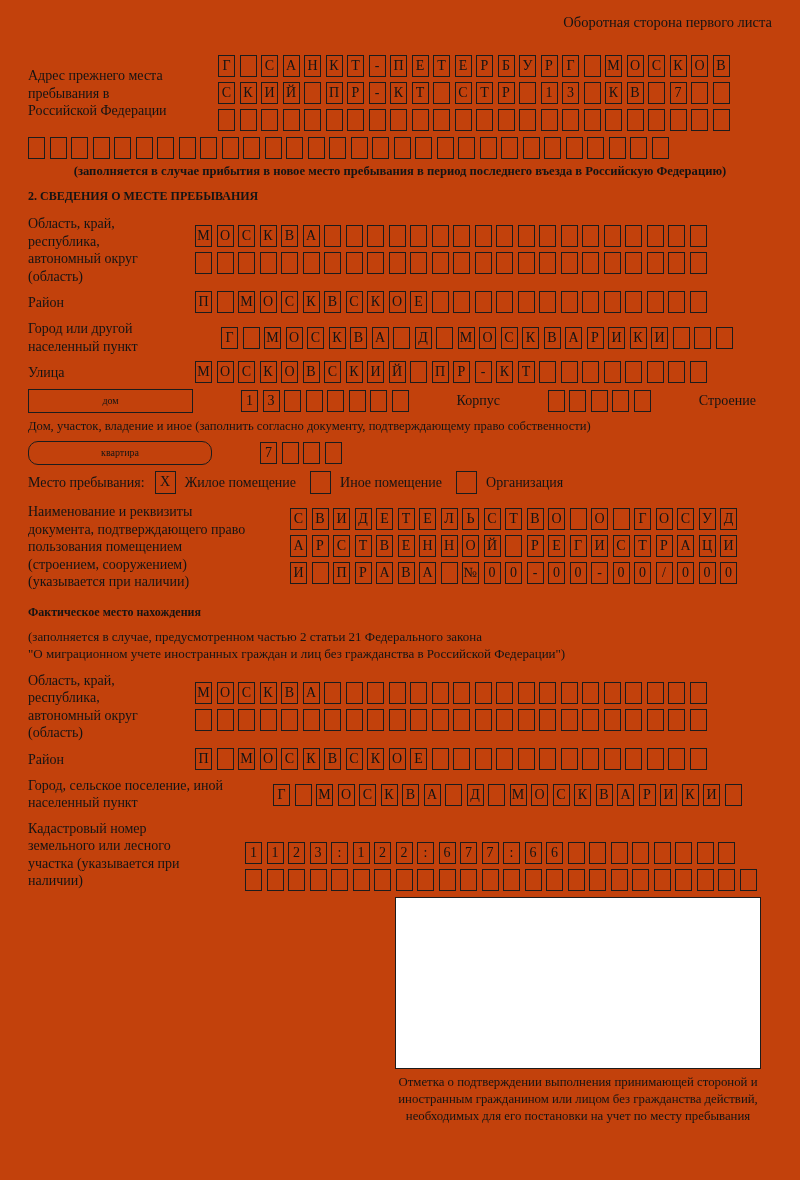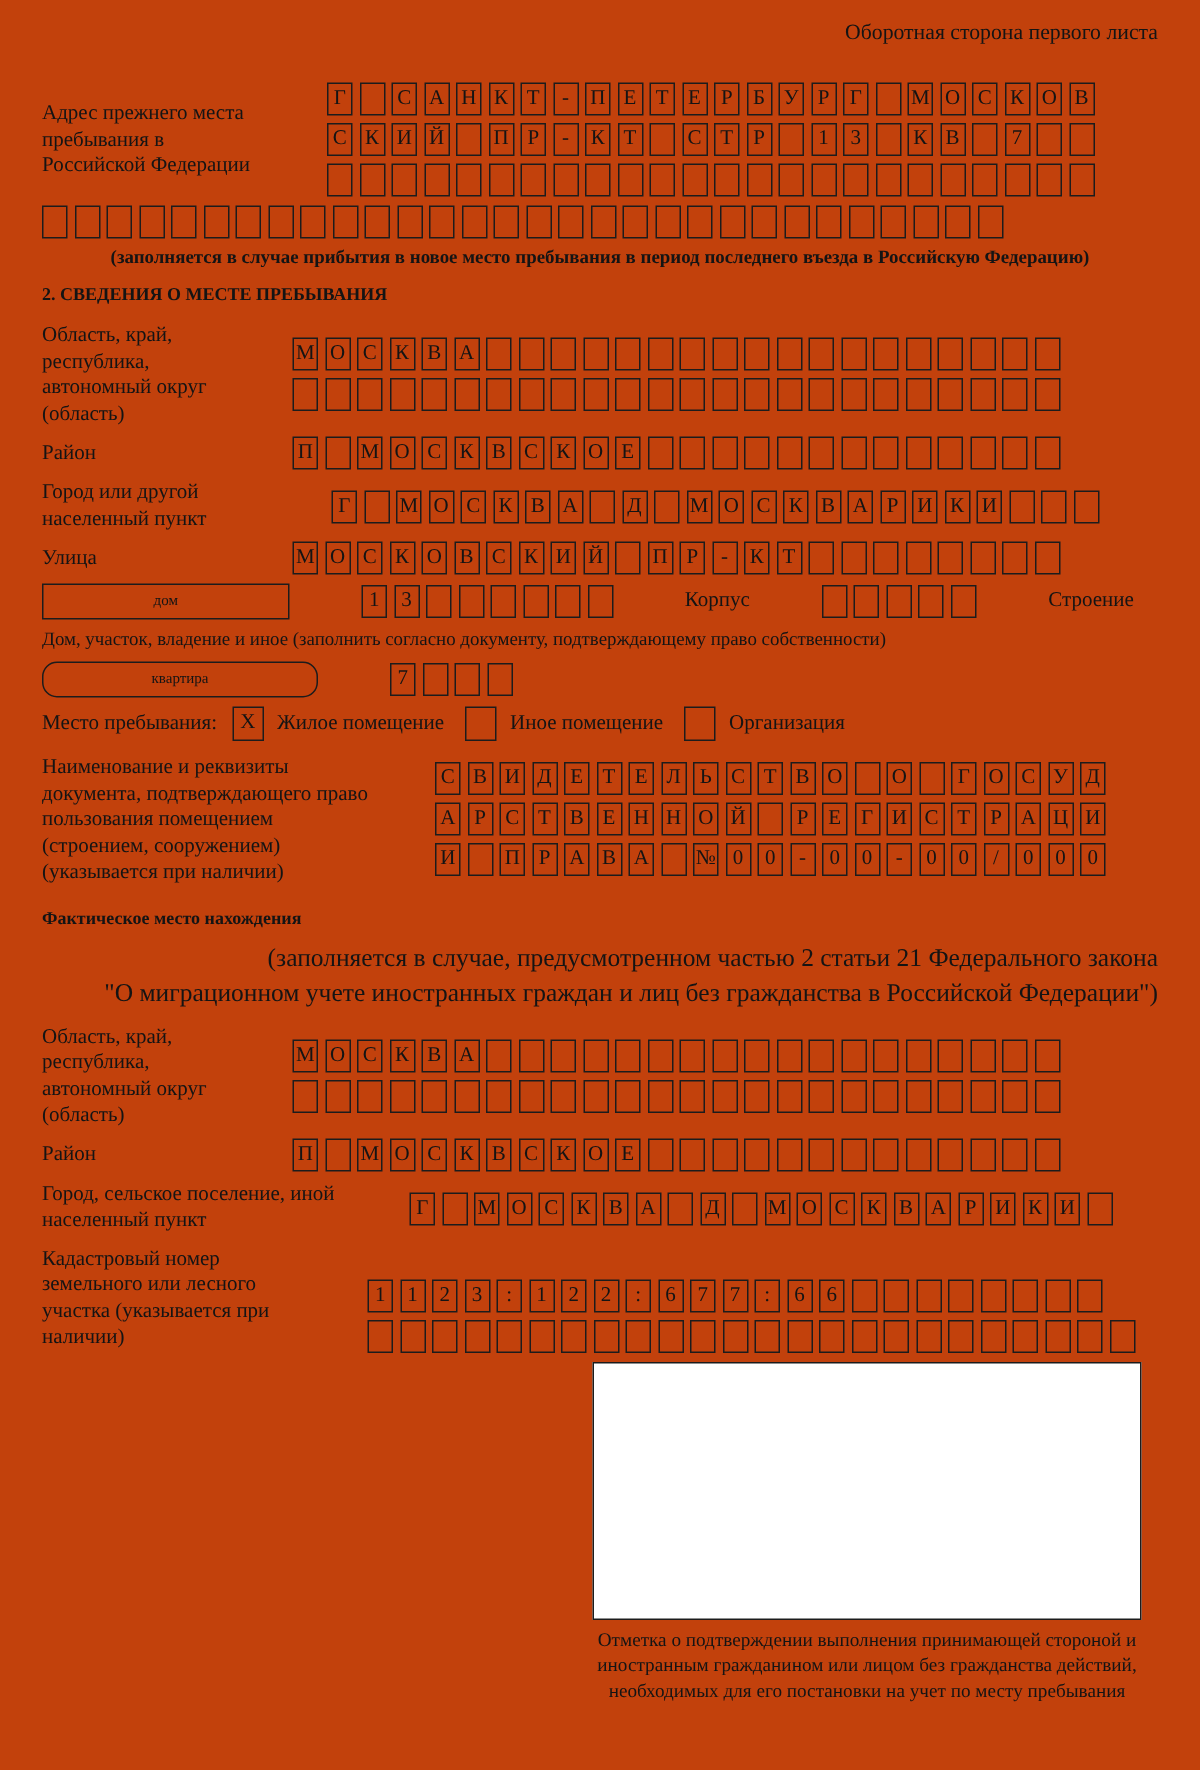--- a/index.html
+++ b/index.html
@@ -38,21 +38,21 @@
   .wb200 { width:184px; margin-right:8px;border-radius:10px; }
   .inline-label { font-size:14px; line-height:24px; margin:0 8px; }
 
   .stay-row { display:flex; align-items:center; margin-bottom:4px; font-size:14px; }
   .checkbox {
     width:21px; height:23px; border:1.5px solid #1c1c1c; flex-shrink:0;
     text-align:center; font-size:14px; line-height:20px; display:inline-block;
   }
   .stay-row .opt-label { margin:0 14px 0 9px; }
 
-  .fact-caption { text-align:right; font-size:17px; line-height:1.35; }
+  .fact-caption { text-align:left; font-size:13px; line-height:1.35; }
 
   .stamp-wrap { margin-left:367px; margin-top:4px; }
   .stamp-box { width:366px; height:172px; border:1.6px solid #1c1c1c; background:#fff; }
   .stamp-caption { width:400px; margin-left:-17px; text-align:center; font-size:12.8px; line-height:1.35; margin-top:5px; }
 
   .fullrow { margin-bottom:5px; }
   .mt2 { margin-top:2px; }
 </style>
 </head>
 <body>

